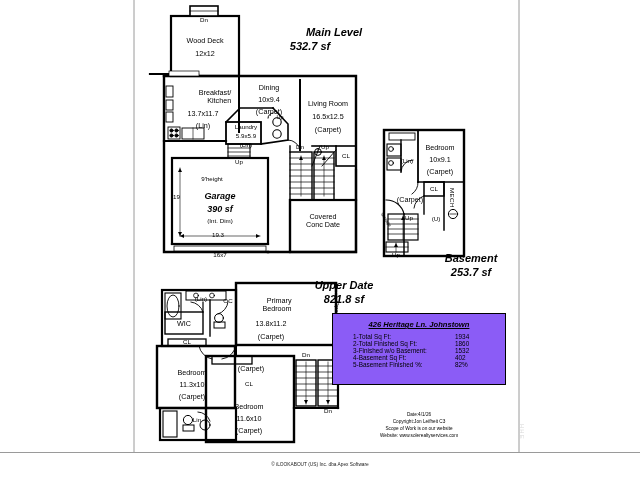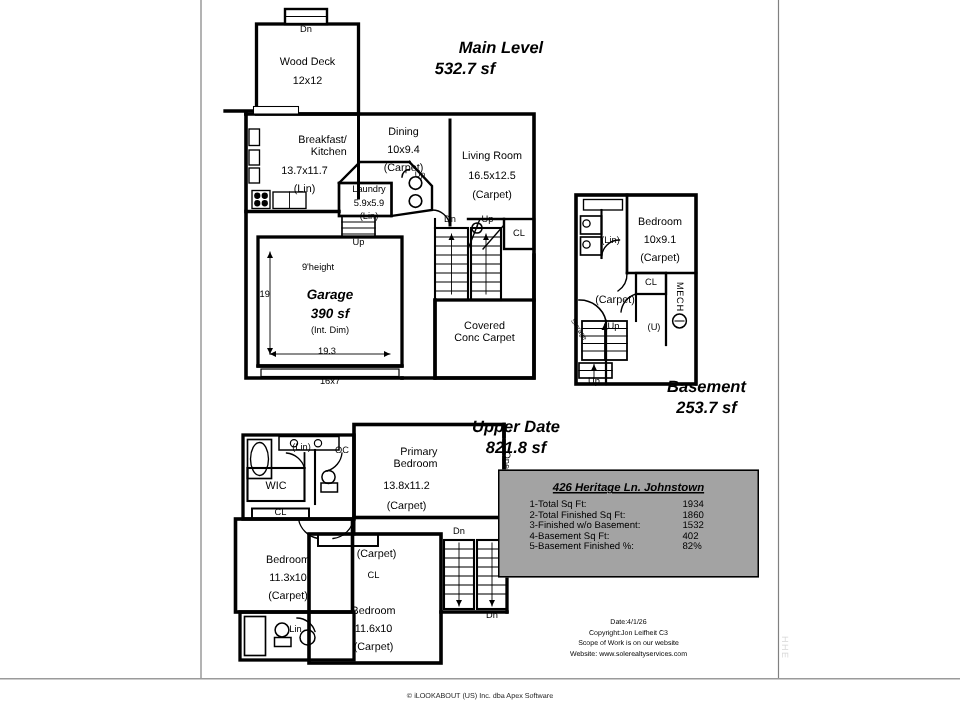--- a/index.html
+++ b/index.html
@@ -16,21 +16,21 @@
   .lbl-sm{font-size:6.2px;}
   .lbl-xs{font-size:5.4px;}
   .lbl-xxs{font-size:4.6px;}
   .ttl{font-size:11px;font-style:italic;font-weight:bold;}
   .gtitle{font-size:9px;font-style:italic;font-weight:bold;}
   .gsf{font-size:9px;font-style:italic;font-weight:bold;}
   .infoTitle{font-size:7.6px;font-weight:bold;font-style:italic;text-decoration:underline;}
   .vert{transform-origin:0 0;}
   #infobox{
     position:absolute;left:332px;top:313px;width:174px;height:72px;
-    border:1.4px solid #000;background:#a3a3a3;box-sizing:border-box;
+    border:1.4px solid #000;background:#8b5cf6;box-sizing:border-box;
   }
   #infoInner{position:absolute;left:6px;top:6px;right:6px;}
   .infoLine{display:flex;font-size:6.4px;padding-left:14px;}
   .infoLine .k{flex:0 0 102px;}
   .infoLine .v{flex:0 0 auto;text-align:left;}
   #footer{position:absolute;left:419px;top:411px;transform:translateX(-50%);text-align:center;}
   #footer div{font-size:4.7px;line-height:1.5;}
   #bottombar{position:absolute;left:0;top:452px;width:640px;height:1px;background:#9a9a9a;}
   #bottomtxt{position:absolute;left:320px;top:462px;transform:translateX(-50%);font-size:4.8px;color:#222;}
   #watermark{
@@ -268,21 +268,21 @@
 <div class="txt lbl-sm c" style="left:220px;top:218px;">(Int. Dim)</div>
 <div class="txt lbl-sm c" style="left:218px;top:232px;">19.3</div>
 <div class="txt lbl-sm c" style="left:220px;top:252px;">16x7</div>
 
 <div class="txt lbl-sm c" style="left:300px;top:144px;">Dn</div>
 <div class="txt lbl-sm c" style="left:325px;top:144px;">Up</div>
 <div class="txt lbl-sm c" style="left:346px;top:153px;">CL</div>
 <div class="txt lbl-xxs c" style="left:318px;top:149px;">T</div>
 
 <div class="txt lbl c" style="left:323px;top:213px;text-align:center;">Covered
-Conc Carpet</div>
+Conc Date</div>
 
 <div class="txt ttl c" style="left:471px;top:253px;">Basement</div>
 <div class="txt ttl c" style="left:471px;top:267px;">253.7 sf</div>
 
 <div class="txt lbl c" style="left:440px;top:144px;">Bedroom</div>
 <div class="txt lbl c" style="left:440px;top:156px;">10x9.1</div>
 <div class="txt lbl c" style="left:440px;top:168px;">(Carpet)</div>
 <div class="txt lbl-sm c" style="left:407px;top:158px;">(Lin)</div>
 <div class="txt lbl-sm c" style="left:434px;top:186px;">CL</div>
 <div class="txt lbl c" style="left:410px;top:196px;">(Carpet)</div>

